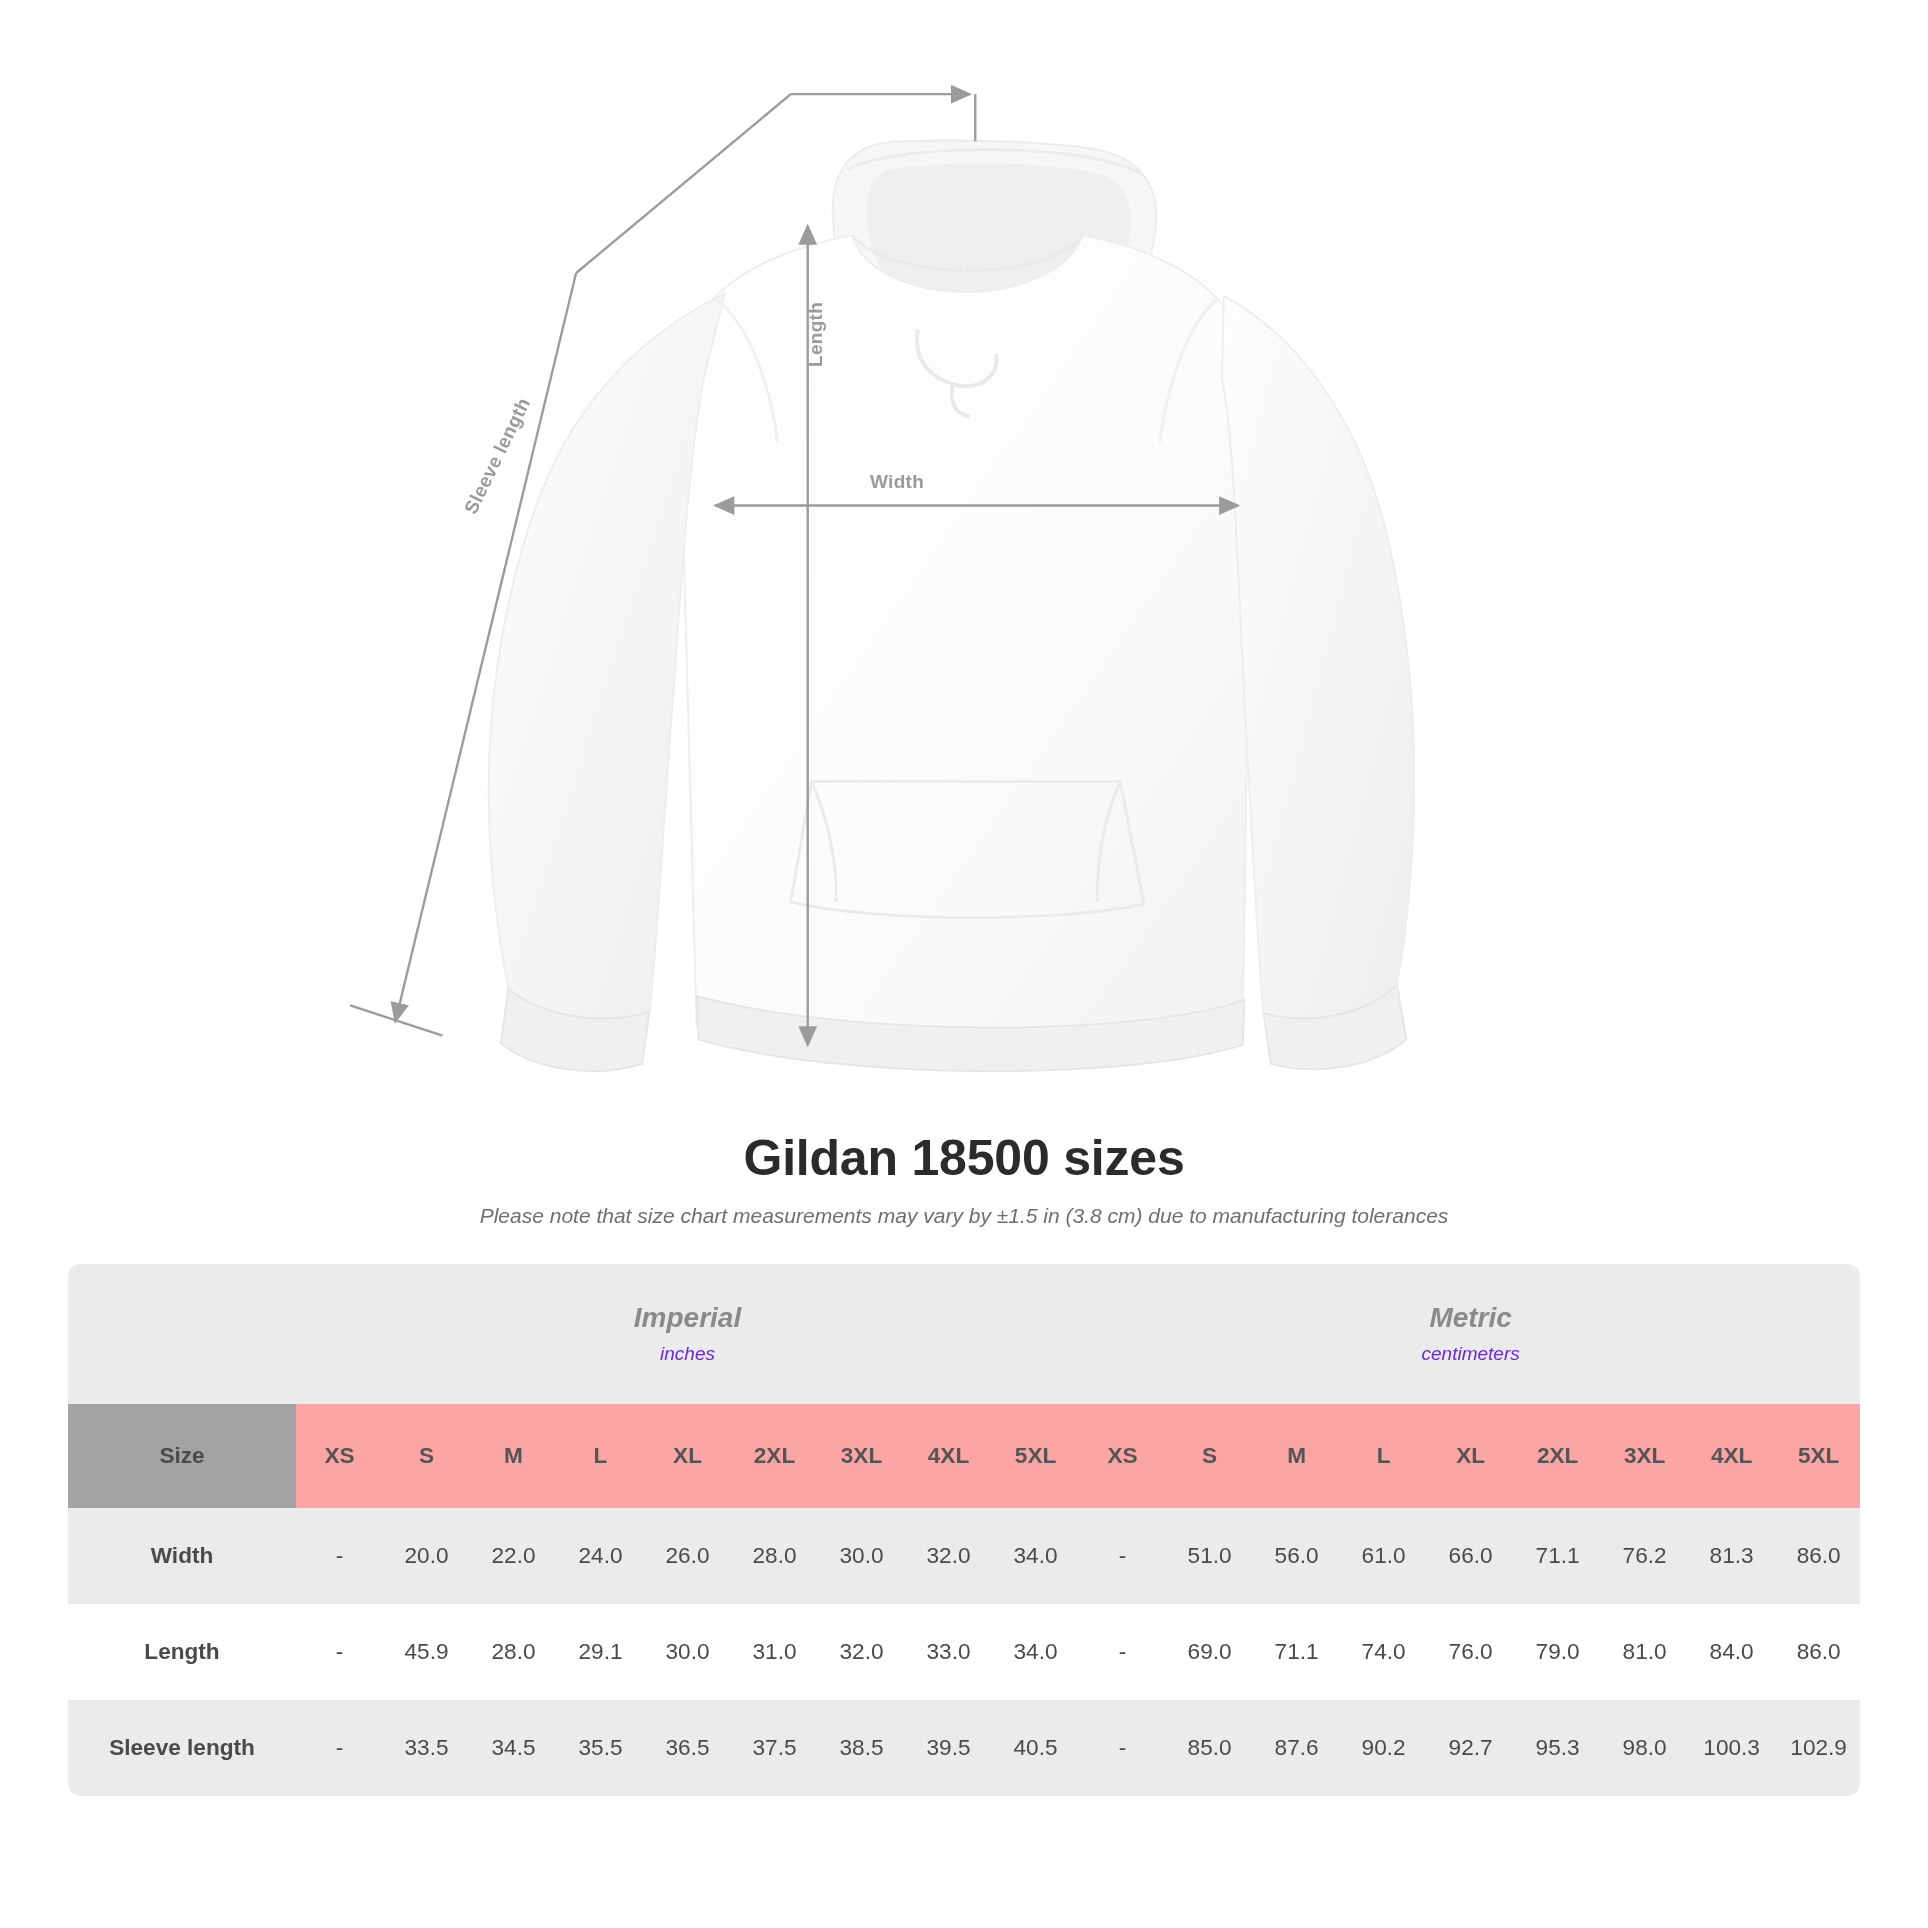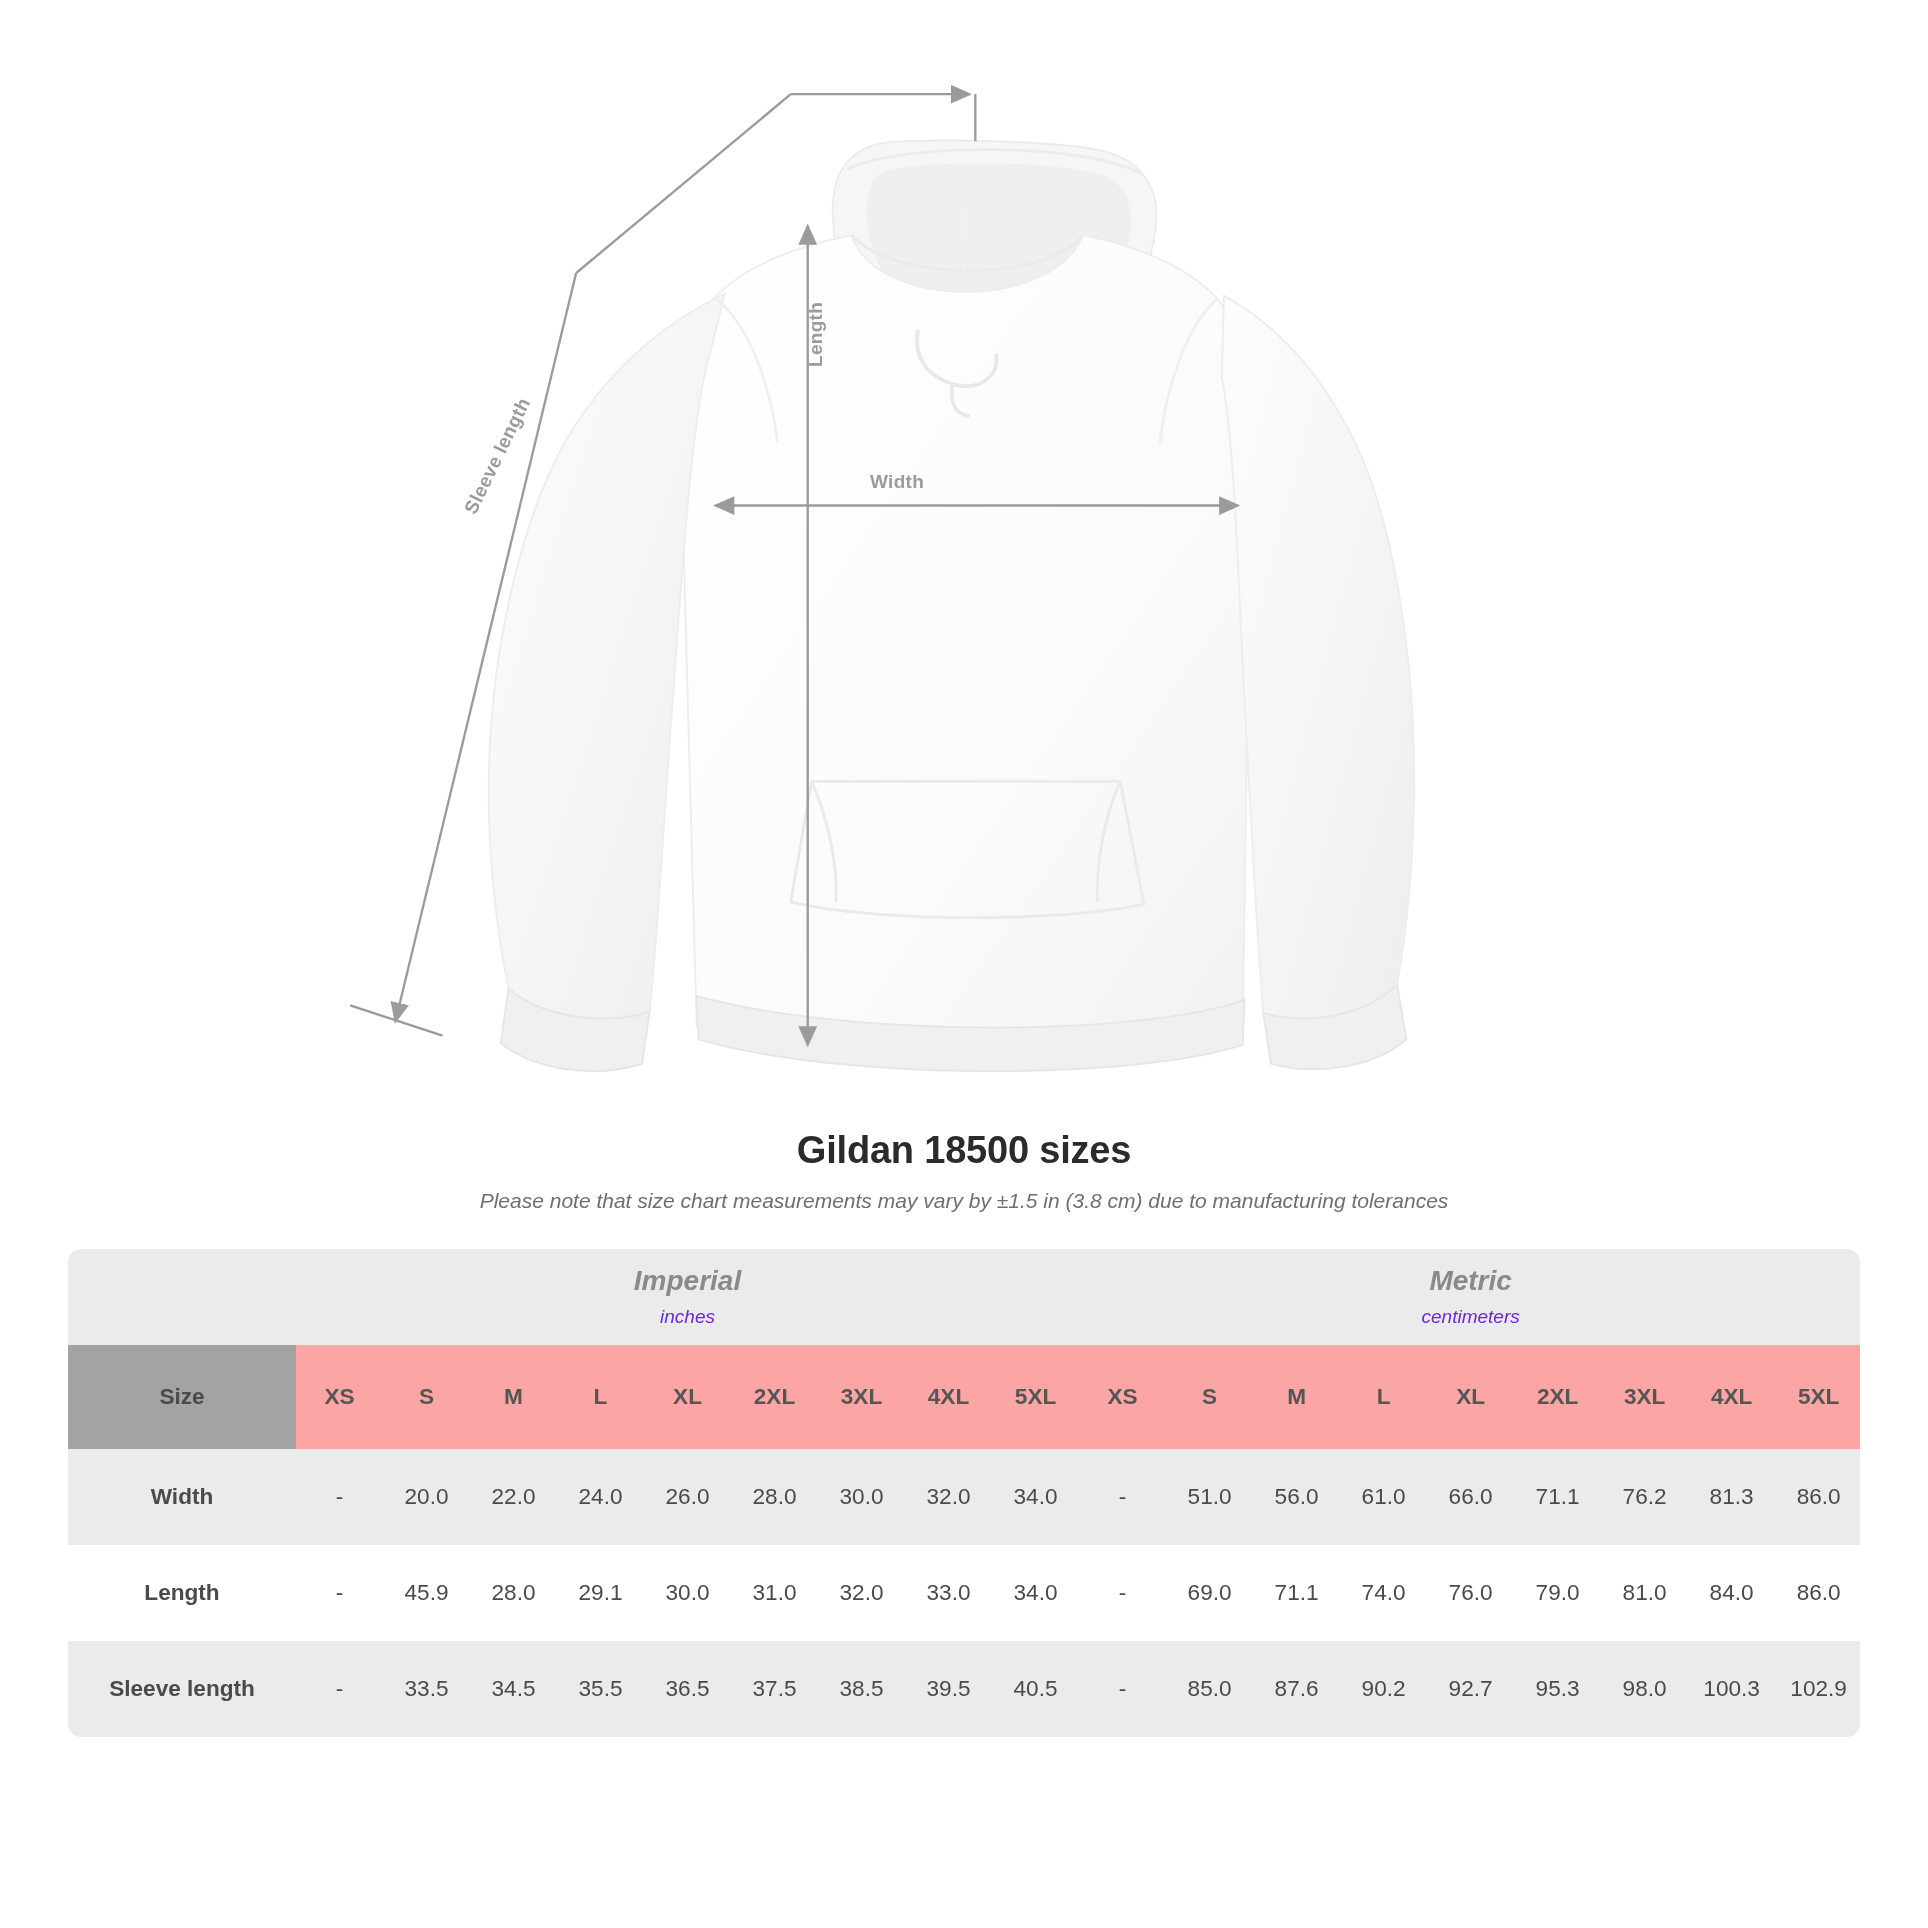--- a/index.html
+++ b/index.html
@@ -54,21 +54,21 @@
     transform-origin: left top;
     white-space: nowrap;
   }
 
   
   .title-block {
     text-align: center;
     margin-top: 3.8px;
   }
   .chart-title {
-    font-size: 38px;
+    font-size: 50px;
     font-weight: bold;
     color: #2b2b2b;
     margin: 0;
     letter-spacing: -0.2px;
   }
   .chart-subtitle {
     font-size: 21px;
     font-style: italic;
     color: #6f6f6f;
     margin: 17px 0 0 0;
@@ -86,21 +86,21 @@
     table-layout: fixed;
   }
   table.size-table td, table.size-table th {
     border: none;
     text-align: center;
     vertical-align: middle;
   }
   
   .unit-row td {
     background: #ebebeb;
-    height: 96px;
+    height: 140px;
     padding: 0;
   }
   .unit-name {
     font-size: 28px;
     font-style: italic;
     font-weight: bold;
     color: #8a8a8a;
   }
   .unit-sub {
     font-size: 19px;

